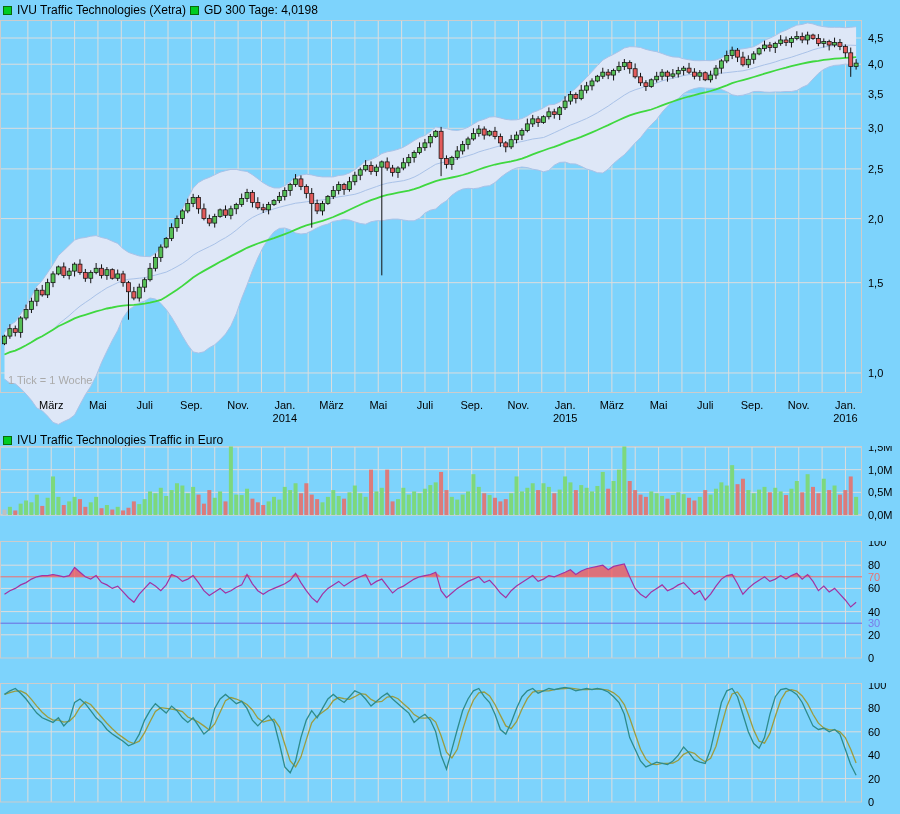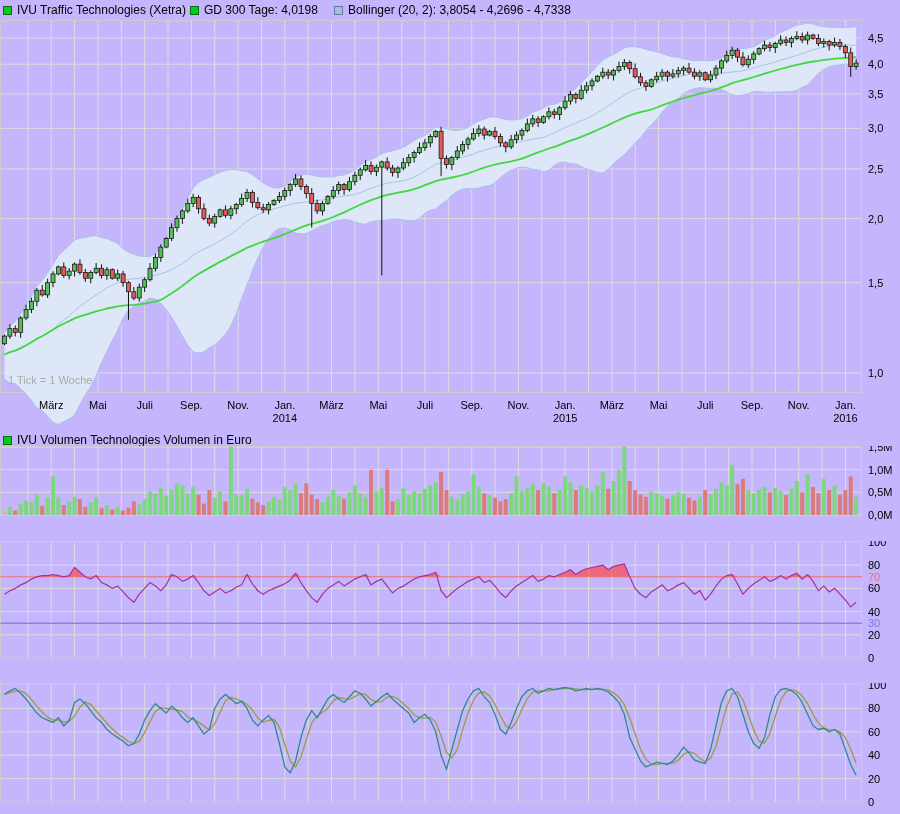--- a/index.html
+++ b/index.html
@@ -1,40 +1,36 @@
 <!DOCTYPE html>
 <html><head>
 <meta charset="utf-8">
 <style>
   html,body{margin:0;padding:0;background:#fff;}
-  #chart{position:relative;width:900px;height:814px;background:#c4b5fd;overflow:hidden;
+  #chart{position:relative;width:900px;height:814px;background:#7dd3fc;overflow:hidden;
          font-family:"Liberation Sans",sans-serif;color:#000;}
   .legend{position:absolute;left:0;width:900px;height:15px;font-size:12px;}
   .legend .item{position:absolute;top:0;display:flex;align-items:center;white-space:nowrap;}
   .sq{width:9px;height:9px;display:inline-block;margin-right:5px;border:1px solid #000;box-sizing:border-box;}
   svg{position:absolute;left:0;display:block;}
   svg text{font-family:"Liberation Sans",sans-serif;}
 </style>
 </head>
 <body>
 
 <div id="chart">
 
   <div class="legend" style="top:3px">
     <span class="item" style="left:3px">
       <span class="sq" style="background: rgb(0, 204, 34); border-color: rgb(10, 106, 10);"></span>
       <span>IVU Traffic Technologies (Xetra)</span>
     </span>
     <span class="item" style="left:190px">
       <span class="sq" style="background: rgb(0, 204, 34); border-color: rgb(10, 106, 10);"></span>
       <span>GD 300 Tage: 4,0198</span>
-    </span>
-    <span class="item" style="left:334px">
-      <span class="sq" style="background: rgb(168, 188, 222); border-color: rgb(98, 121, 159);"></span>
-      <span>Bollinger (20, 2): 3,8054 - 4,2696 - 4,7338</span>
     </span>
   </div>
 
   <svg id="svg-main" width="900" height="412" style="top:20px">
       <g>
         <line x1="27.86" y1="0.5" x2="27.86" y2="373" stroke="#DDDDDD"></line>
         <line x1="51.22" y1="0.5" x2="51.22" y2="373" stroke="#DDDDDD"></line>
         <line x1="74.58" y1="0.5" x2="74.58" y2="373" stroke="#DDDDDD"></line>
         <line x1="97.94" y1="0.5" x2="97.94" y2="373" stroke="#DDDDDD"></line>
         <line x1="121.3" y1="0.5" x2="121.3" y2="373" stroke="#DDDDDD"></line>
@@ -444,21 +440,21 @@
         <text x="845.46" y="402" text-anchor="middle" fill="#000000" font-size="11">2016</text>
       </g>
       <g>
         <text x="8" y="364" text-anchor="start" fill="#AAAAAA" font-size="11">1 Tick = 1 Woche</text>
       </g>
     </svg>
 
   <div class="legend" style="top:433px">
     <span class="item" style="left:3px">
       <span class="sq" style="background: rgb(0, 204, 34); border-color: rgb(10, 106, 10);"></span>
-      <span>IVU Volumen Technologies Volumen in Euro</span>
+      <span>IVU Traffic Technologies Traffic in Euro</span>
     </span>
   </div>
 
   <svg id="svg-volume" width="900" height="76" style="top:446px">
       <g>
         <line x1="27.86" y1="0.5" x2="27.86" y2="69" stroke="#DDDDDD"></line>
         <line x1="51.22" y1="0.5" x2="51.22" y2="69" stroke="#DDDDDD"></line>
         <line x1="74.58" y1="0.5" x2="74.58" y2="69" stroke="#DDDDDD"></line>
         <line x1="97.94" y1="0.5" x2="97.94" y2="69" stroke="#DDDDDD"></line>
         <line x1="121.3" y1="0.5" x2="121.3" y2="69" stroke="#DDDDDD"></line>

